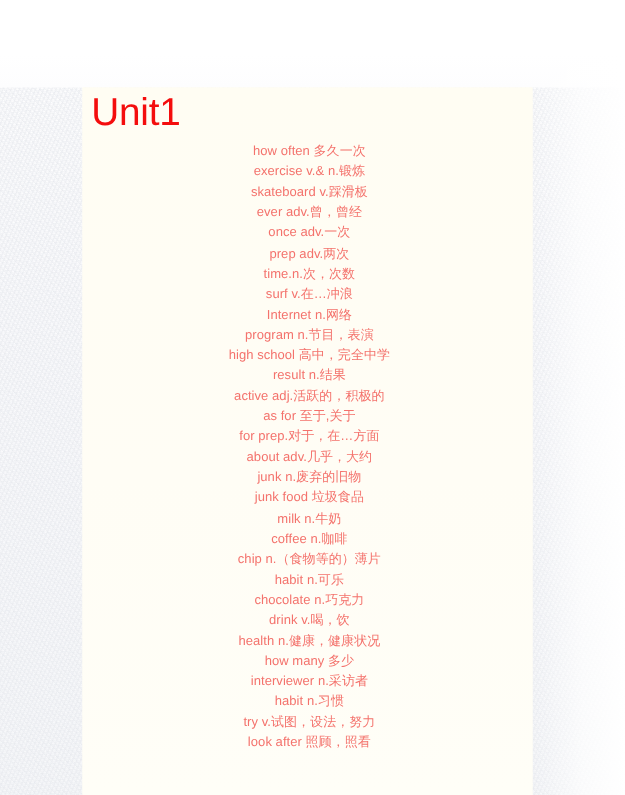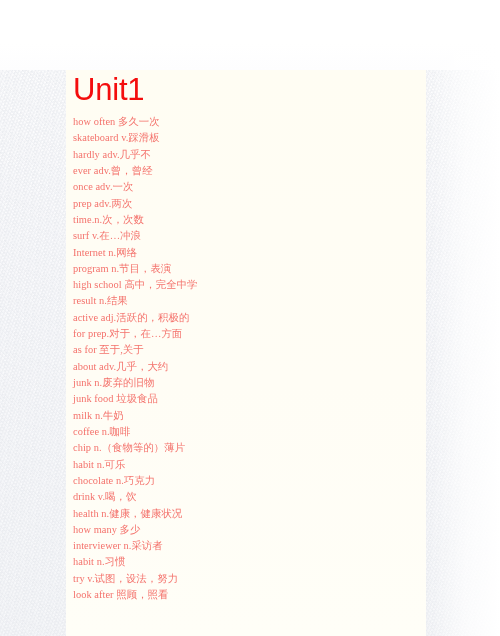--- a/index.html
+++ b/index.html
@@ -71,51 +71,50 @@
     margin: 0;
     padding: 0;
   }
   .vocab-row {
     height: 16.32px;
     line-height: 16.32px;
     font-size: 10.4px;
     color: #f4726c;
     white-space: nowrap;
     letter-spacing: 0.05px;
-    font-family: Liberation Serif, serif;
   }
   
-  #page-panel { overflow: hidden; }
+  #page-panel { overflow: hidden; text-align: center; }
 </style>
 </head>
 <body>
 
 <div id="paper-backdrop"></div>
 <div id="paper-top-fade"></div>
 <div id="paper-right-fade"></div>
 
 <div id="page-panel">
   <div id="page-title">Unit1</div>
 
   <ul id="vocab-list">
       <li class="vocab-row">how often 多久一次</li>
+      <li class="vocab-row">exercise   v.&amp; n.锻炼</li>
       <li class="vocab-row">skateboard    v.踩滑板</li>
-      <li class="vocab-row">hardly    adv.几乎不</li>
       <li class="vocab-row">ever   adv.曾，曾经</li>
       <li class="vocab-row">once   adv.一次</li>
       <li class="vocab-row">prep    adv.两次</li>
       <li class="vocab-row">time.n.次，次数</li>
       <li class="vocab-row">surf v.在…冲浪</li>
       <li class="vocab-row">Internet  n.网络</li>
       <li class="vocab-row">program n.节目，表演</li>
       <li class="vocab-row">high school 高中，完全中学</li>
       <li class="vocab-row">result n.结果</li>
       <li class="vocab-row">active adj.活跃的，积极的</li>
+      <li class="vocab-row">as for 至于,关于</li>
       <li class="vocab-row">for prep.对于，在…方面</li>
-      <li class="vocab-row">as for 至于,关于</li>
       <li class="vocab-row">about adv.几乎，大约</li>
       <li class="vocab-row">junk n.废弃的旧物</li>
       <li class="vocab-row">junk food 垃圾食品</li>
       <li class="vocab-row">milk n.牛奶</li>
       <li class="vocab-row">coffee n.咖啡</li>
       <li class="vocab-row">chip n.（食物等的）薄片</li>
       <li class="vocab-row">habit n.可乐</li>
       <li class="vocab-row">chocolate n.巧克力</li>
       <li class="vocab-row">drink v.喝，饮</li>
       <li class="vocab-row">health n.健康，健康状况</li>

